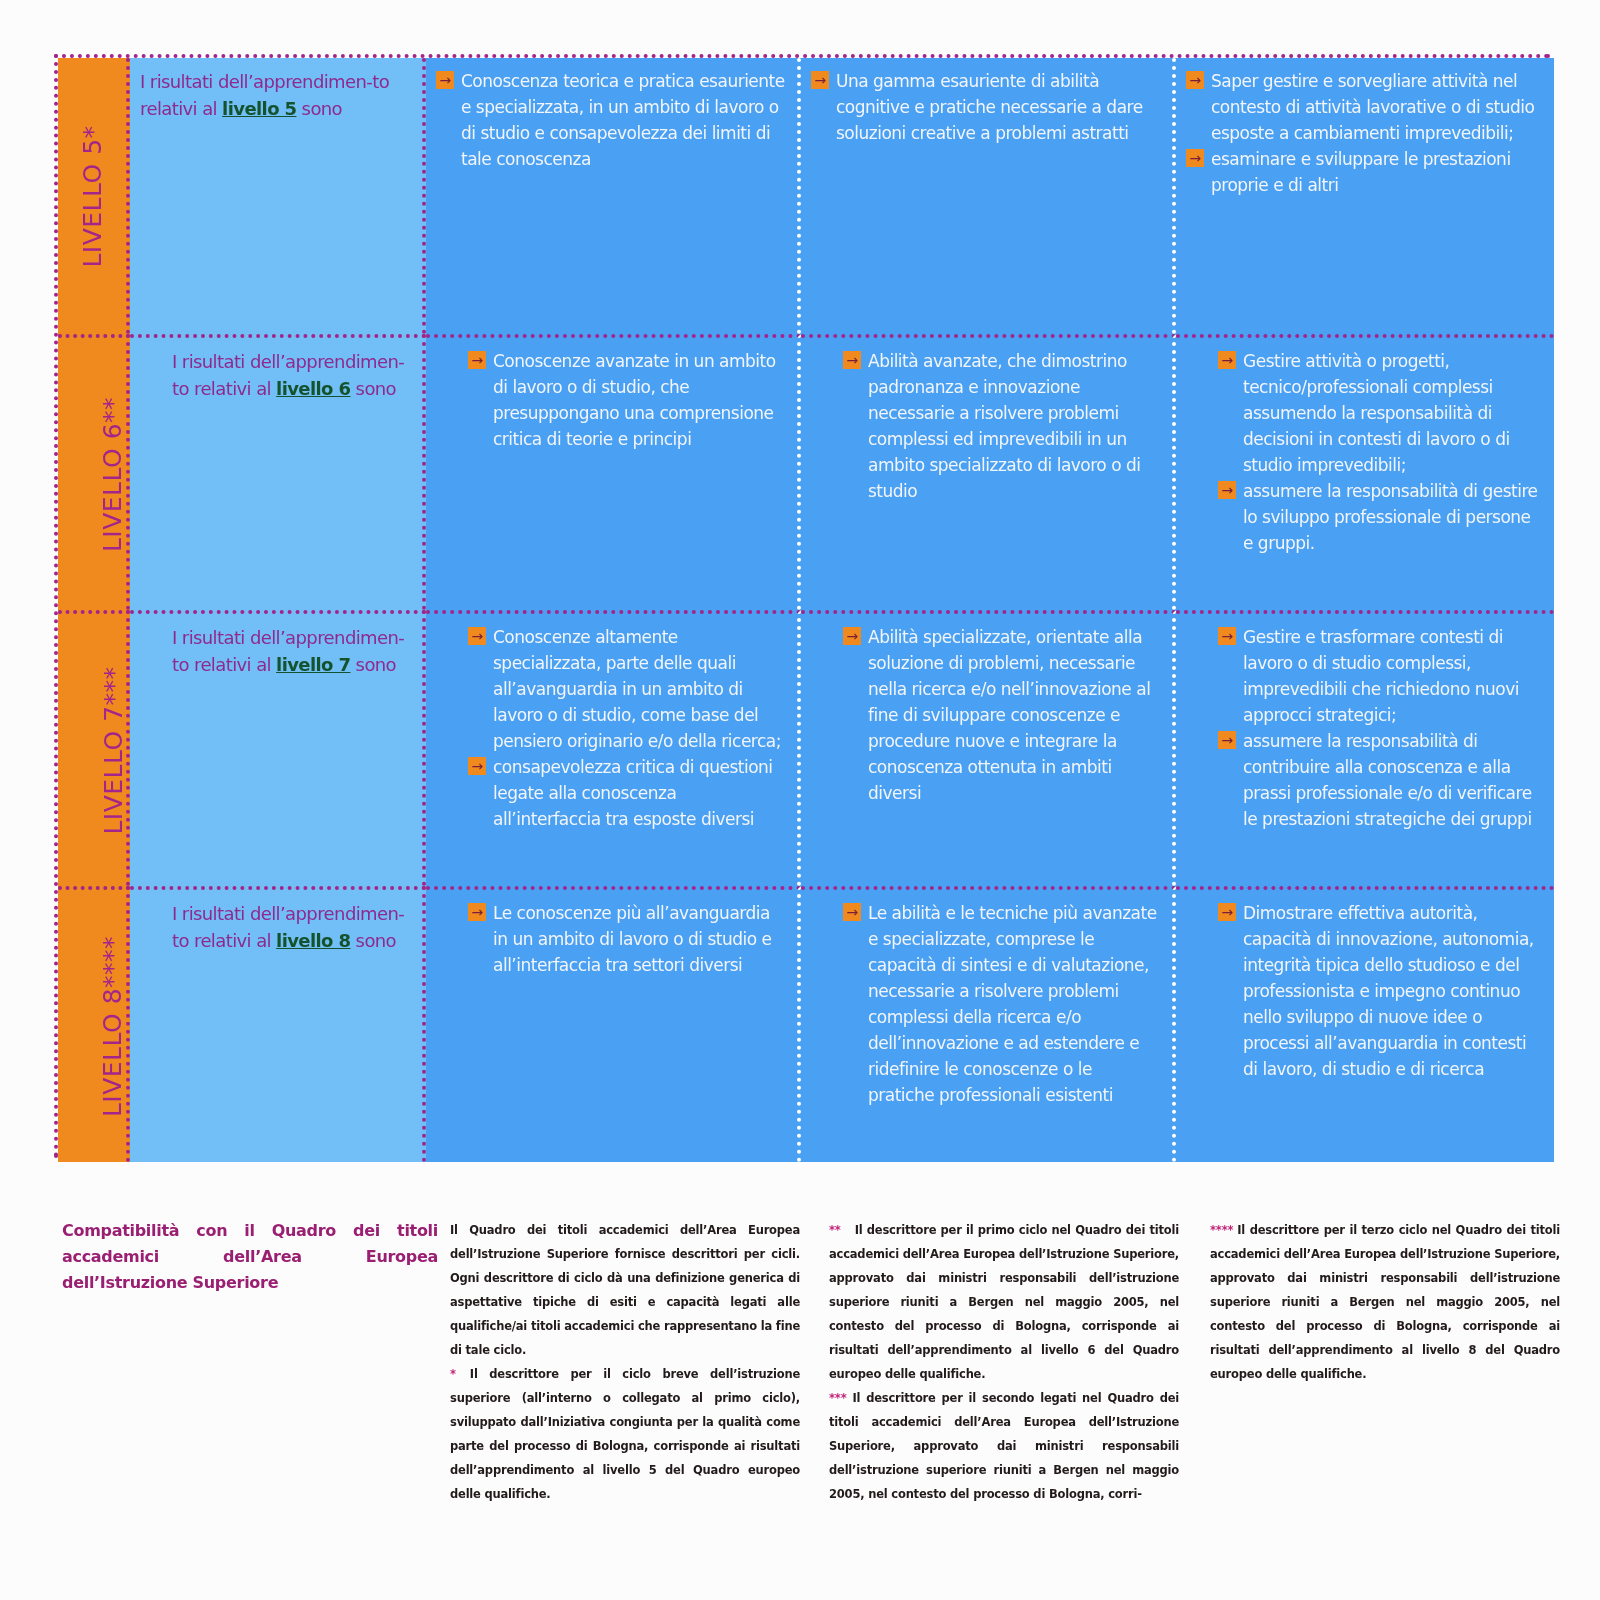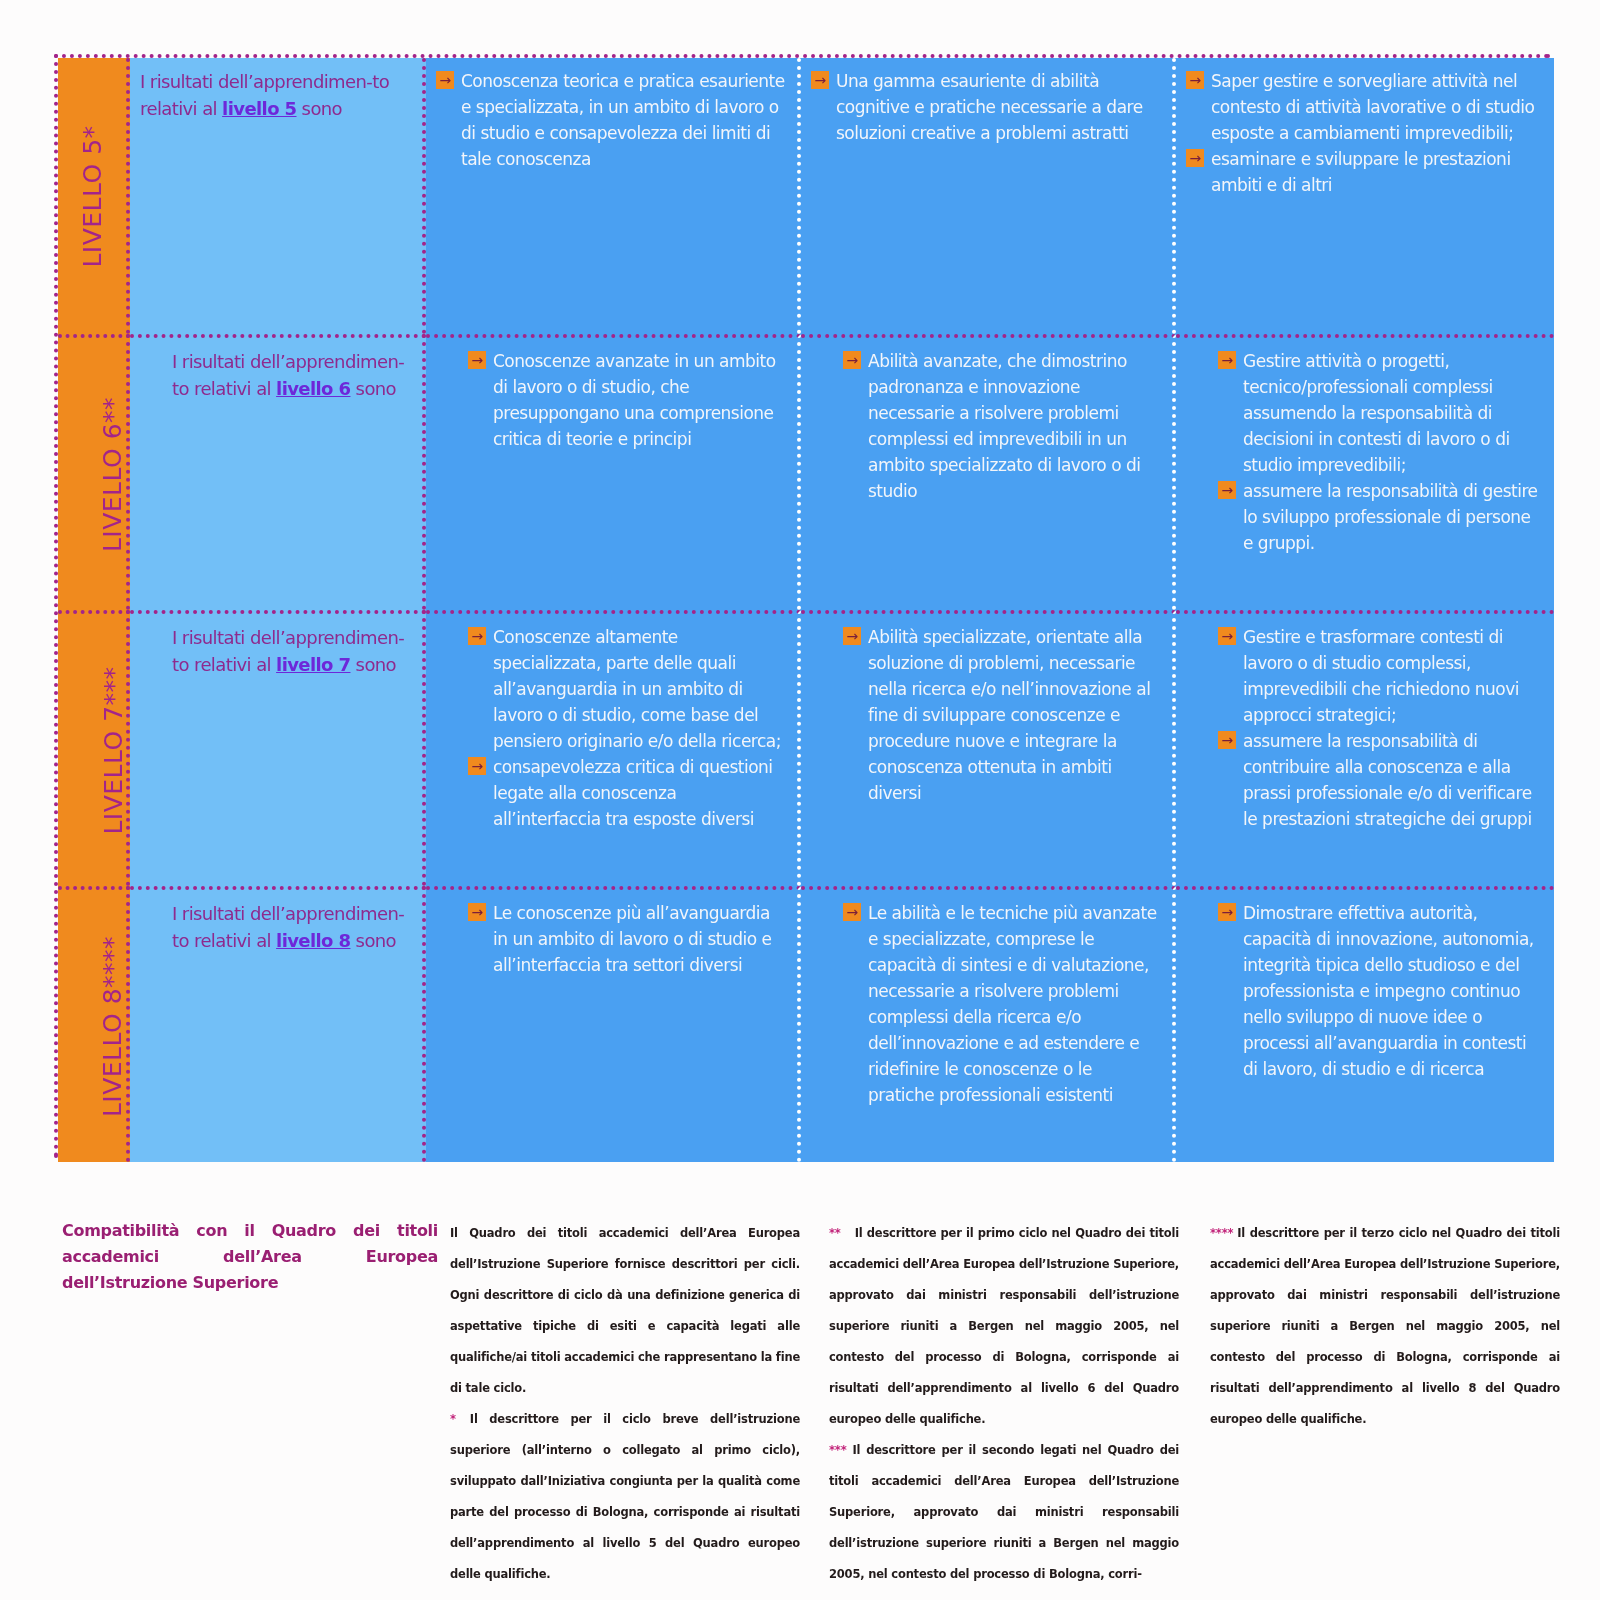--- a/index.html
+++ b/index.html
@@ -35,21 +35,21 @@
       padding: 10px 10px 0 10px;
       color: #8e2a8e;
       font-family: "DejaVu Sans", sans-serif;
       font-size: 18px;
       line-height: 27px;
       letter-spacing: -0.6px;
     }
     .intro-cell .lvl-link {
       font-weight: bold;
       text-decoration: underline;
-      color: #6d28d9;
+      color: #14532d;
     }
     .desc-cell {
       background: #4aa0f2;
       padding: 10px 10px 0 10px;
       color: #f2f5fa;
       font-family: "DejaVu Sans", sans-serif;
       font-size: 17px;
       line-height: 26px;
       letter-spacing: -0.5px;
     }
@@ -75,21 +75,21 @@
       line-height: 26px;
       text-align: justify;
       letter-spacing: -0.3px;
     }
     .footer-col {
       position: absolute; top: 8px; width: 350px;
       color: #231b1b;
       font-family: "DejaVu Sans", sans-serif;
       font-weight: bold;
       font-size: 11.5px;
-      line-height: 31px;
+      line-height: 24px;
       text-align: justify;
       letter-spacing: -0.2px;
     }
     .footer-col.c1 { left: 388px; }
     .footer-col.c2 { left: 767px; }
     .footer-col.c3 { left: 1148px; }
     .footer-col p { margin: 0; }
     .star { color: #c2247a; margin-right: 14px; }
   </style>
 </head>
@@ -112,21 +112,21 @@
         <span class="bullet-text">Una gamma esauriente di abilità cognitive e pratiche necessarie a dare soluzioni creative a problemi astratti</span>
       </div>
     </div>
     <div class="cell desc-cell">
       <div class="bullet">
         <span class="arrow-box">→</span>
         <span class="bullet-text">Saper gestire e sorvegliare attività nel contesto di attività lavorative o di studio esposte a cambiamenti imprevedibili;</span>
       </div>
       <div class="bullet">
         <span class="arrow-box">→</span>
-        <span class="bullet-text">esaminare e sviluppare le prestazioni ambiti e di altri</span>
+        <span class="bullet-text">esaminare e sviluppare le prestazioni proprie e di altri</span>
       </div>
     </div>
     <div class="cell lvl-cell row-sep">
       <span class="lvl-label">LIVELLO 6**</span>
     </div>
     <div class="cell intro-cell row-sep"><span>I risultati dell’apprendimen-to relativi al </span><span class="lvl-link">livello 6</span><span> sono</span></div>
     <div class="cell desc-cell col-sep row-sep">
       <div class="bullet">
         <span class="arrow-box">→</span>
         <span class="bullet-text">Conoscenze avanzate in un ambito di lavoro o di studio, che presuppongano una comprensione critica di teorie e principi</span>

